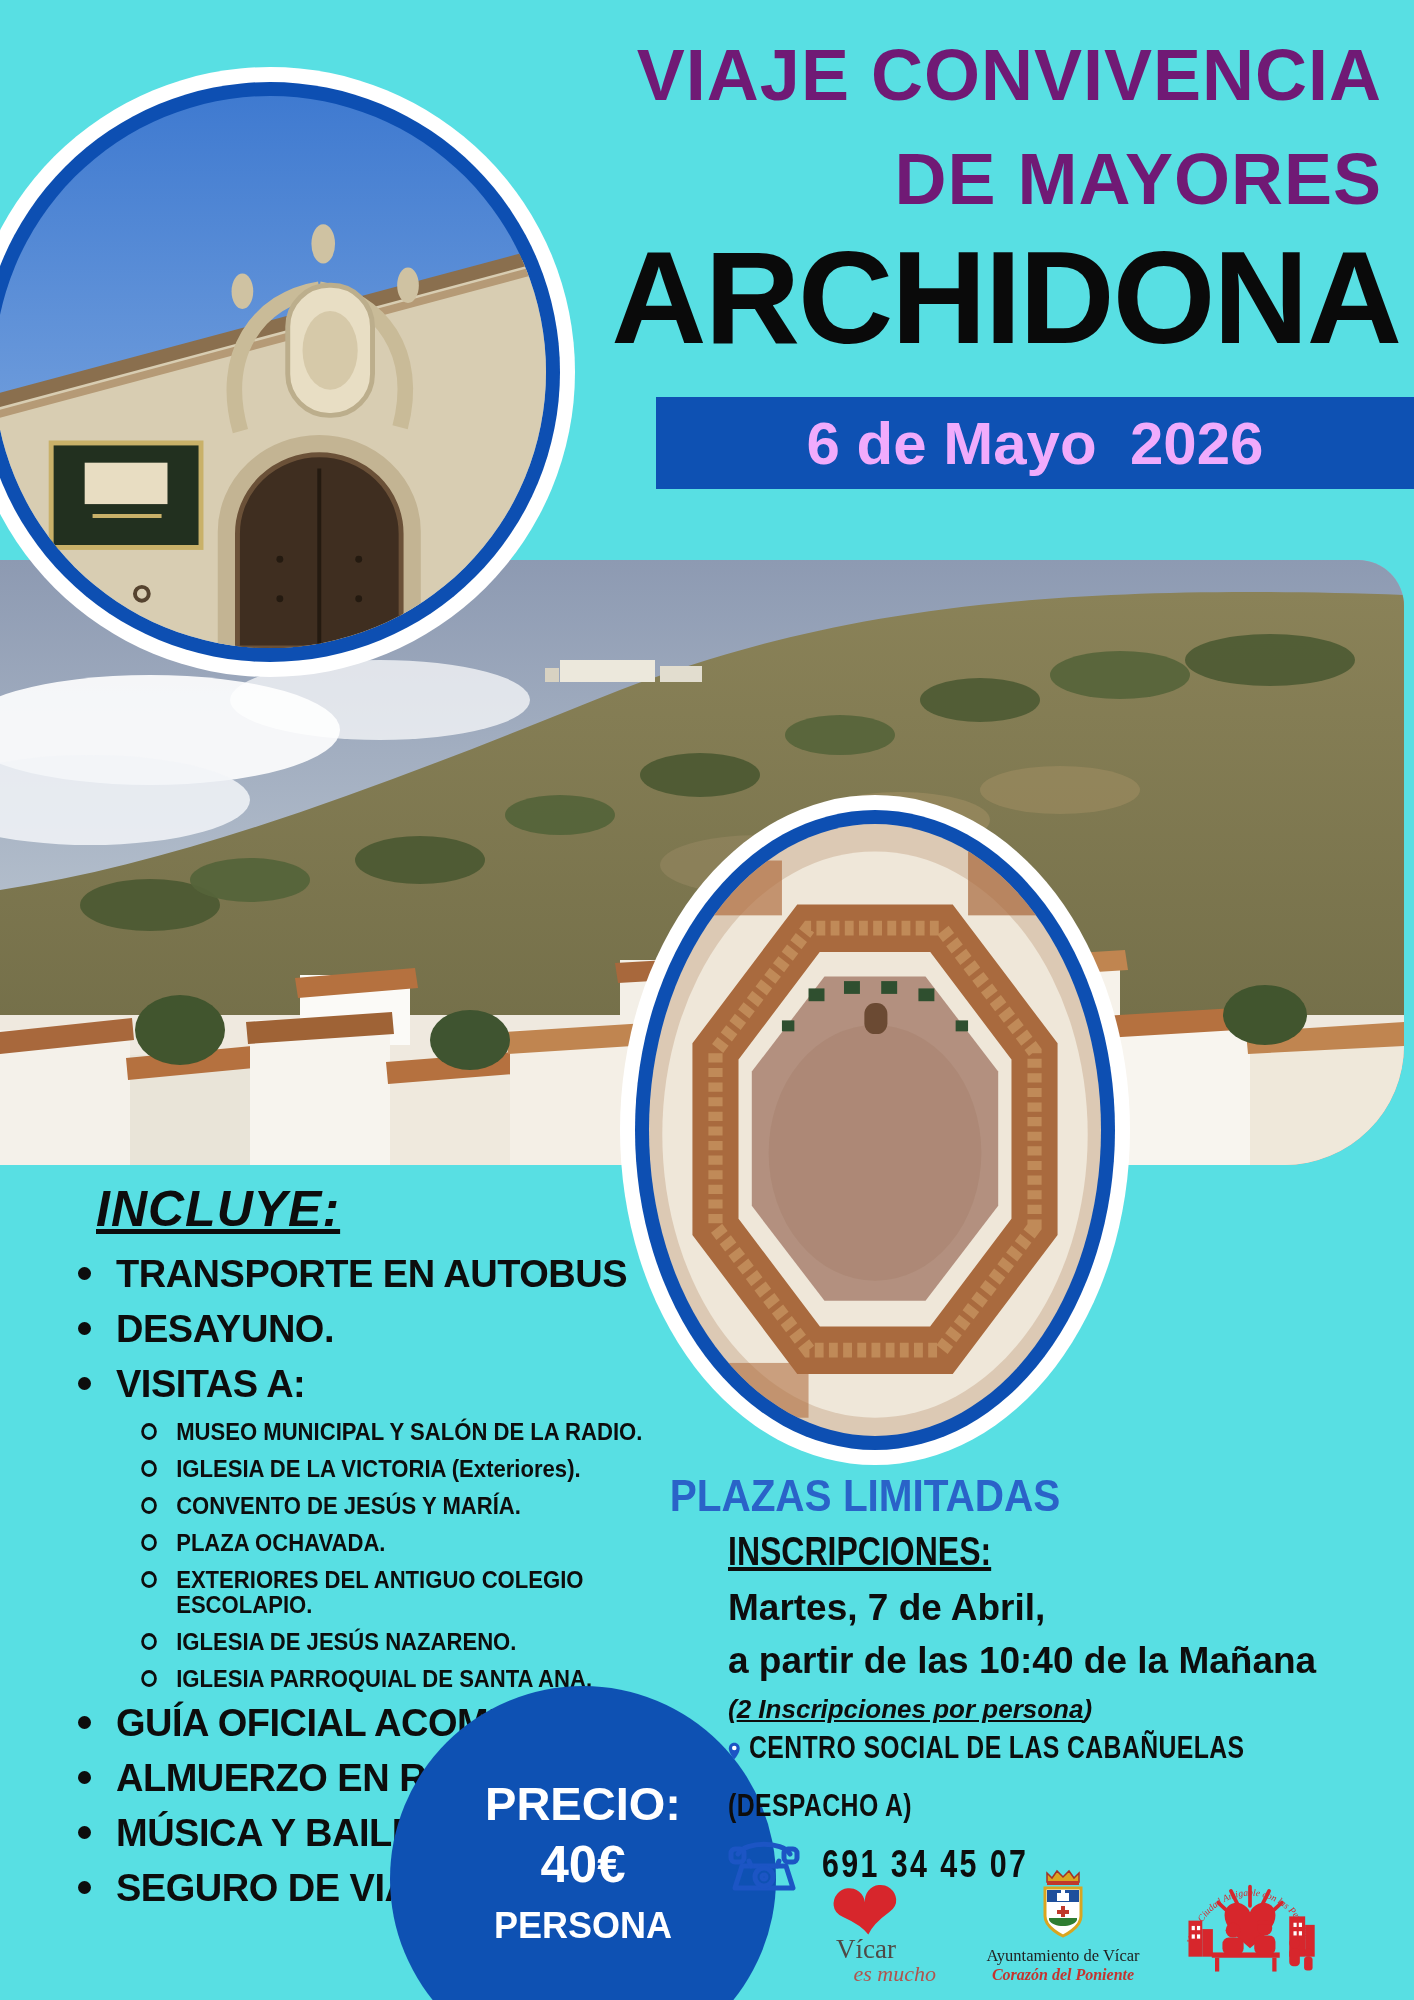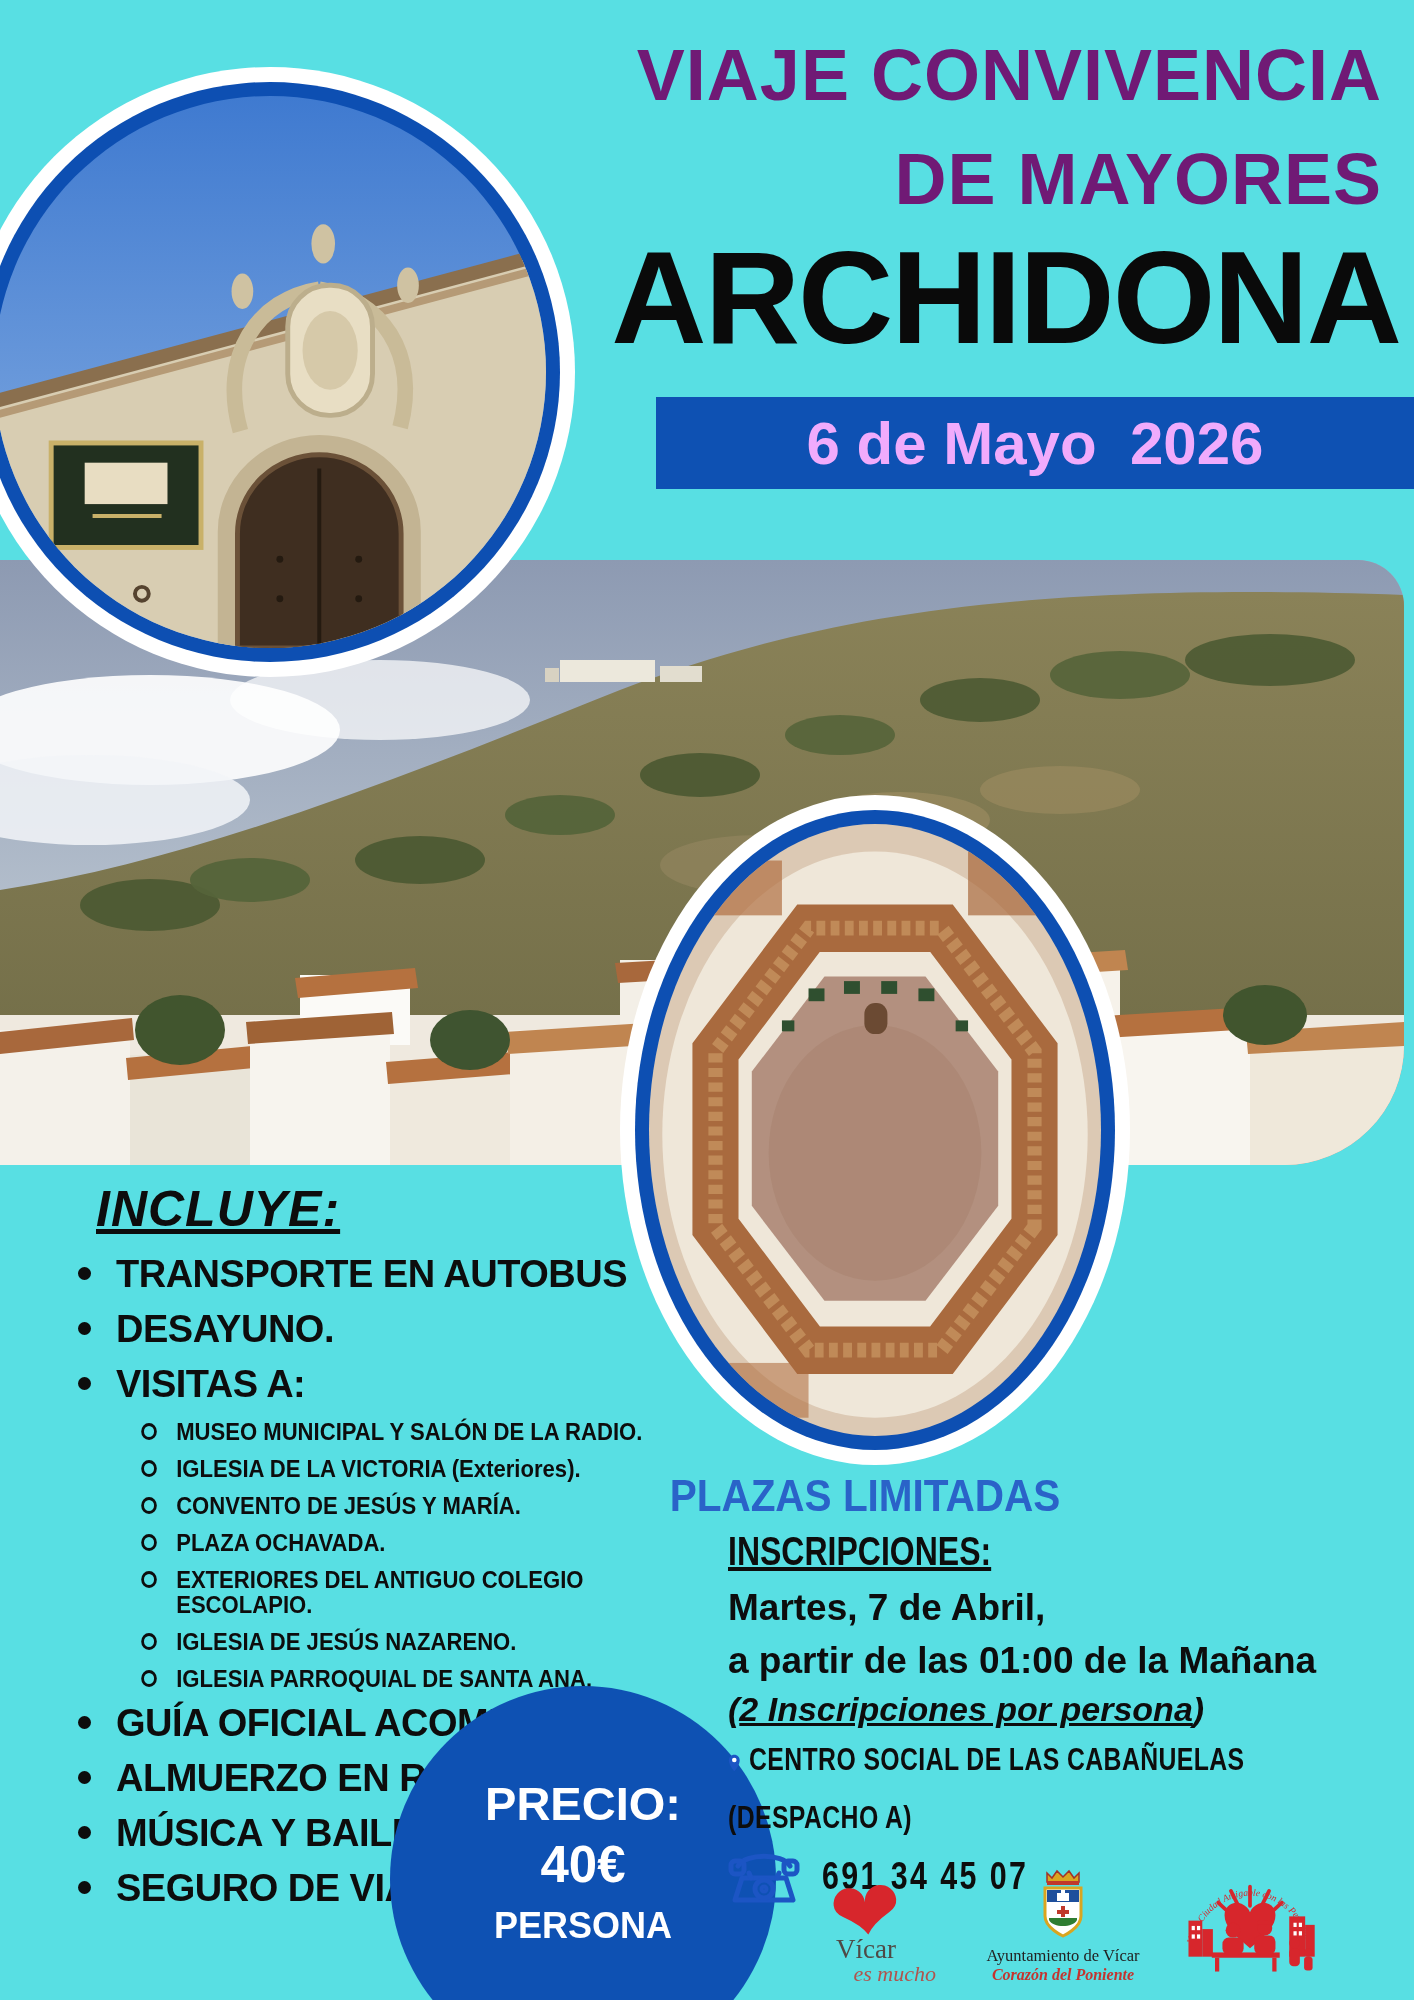--- a/index.html
+++ b/index.html
@@ -49,22 +49,22 @@
   .price-l3 { font-size:36px; line-height:60px; }
   
   .plazas { position:absolute; left:640px; top:1470px; width:450px; text-align:center;
     font-size:45px; font-weight:800; color:#2a63c8; transform:scaleX(0.9); }
   .signup { position:absolute; left:728px; top:1528px; width:640px; }
   .ins-head { font-size:40px; line-height:46px; font-weight:800; text-decoration:underline;
     transform:scaleX(0.8); transform-origin:left; margin-bottom:12px; white-space:nowrap; }
   .ins-line { font-size:37px; line-height:43px; font-weight:700; white-space:nowrap; }
   .ins-line1 { margin-bottom:10px; }
   .ins-line2 { margin-bottom:8px; }
-  .ins-note { font-size:34px; line-height:39px; font-weight:700; font-style:italic;
-    margin-bottom:12px; white-space:nowrap; }
+  .ins-note { font-size:26px; line-height:39px; font-weight:700; font-style:italic;
+    margin-bottom:0; white-space:nowrap; }
   .ins-note .u { text-decoration:underline; }
   .loc-row { display:flex; align-items:flex-start; gap:8px; margin-bottom:14px; }
   .loc-name, .loc-detail { font-size:31px; line-height:37px; font-weight:800;
     transform:scaleX(0.8); transform-origin:left; white-space:nowrap; letter-spacing:0.5px; }
   .loc-detail { margin-bottom:12px; }
   .phone-row { display:flex; align-items:center; gap:22px; }
   .phone-number { font-size:38px; font-weight:800; letter-spacing:3px;
     transform:scaleX(0.8); transform-origin:left; white-space:nowrap; }
   
   .logo-vicar { position:absolute; left:796px; top:1872px; width:140px; text-align:center; }
@@ -249,21 +249,21 @@
     <div class="price-l1">PRECIO:</div>
     <div class="price-l2">40€</div>
     <div class="price-l3">PERSONA</div>
   </div>
 
   <div class="plazas">PLAZAS LIMITADAS</div>
 
   <div class="signup">
     <div class="ins-head">INSCRIPCIONES:</div>
     <div class="ins-line ins-line1">Martes, 7 de Abril,</div>
-    <div class="ins-line ins-line2">a partir de las 01:00 de la Mañana</div>
+    <div class="ins-line ins-line2">a partir de las 10:40 de la Mañana</div>
     <div class="ins-note">
       <span>(</span><span class="u">2 Inscripciones por persona</span><span>)</span>
     </div>
     <div class="loc-row">
       <svg width="30" height="44" viewBox="0 0 30 44">
         <path d="M15,2 C7,2 2,8 2,16 C2,27 15,42 15,42 C15,42 28,27 28,16 C28,8 23,2 15,2 Z" fill="#1c55c4"></path>
         <circle cx="15" cy="15" r="5.5" fill="#ffffff"></circle>
       </svg>
       <div class="loc-name">CENTRO SOCIAL DE LAS CABAÑUELAS</div>
     </div>

